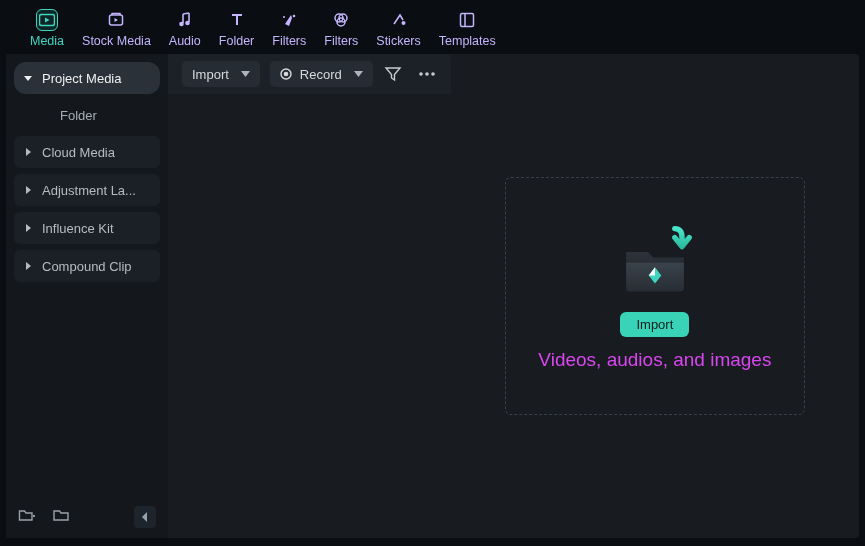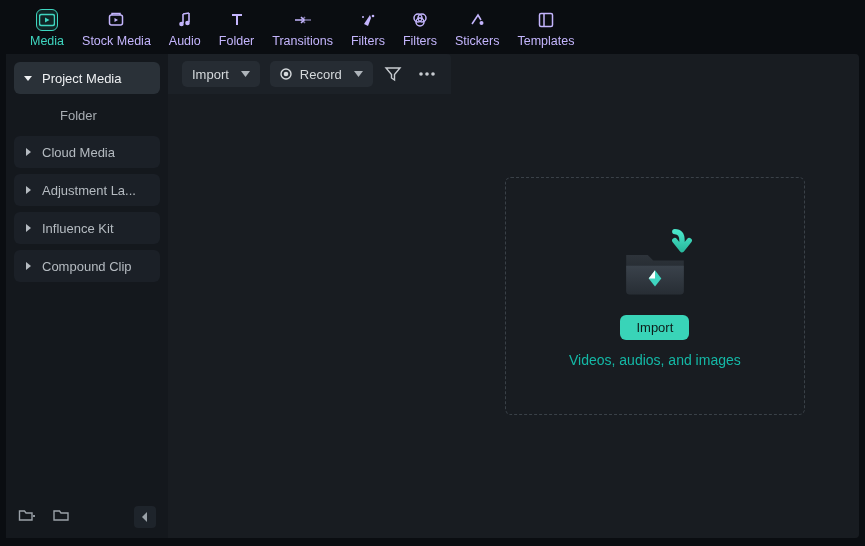--- a/index.html
+++ b/index.html
@@ -67,20 +67,21 @@
     padding: 0 10px;
     border-radius: 6px;
     color: #b5bbc1;
     font-size: 13px;
     cursor: pointer;
     margin-bottom: 6px;
   }
   .side-item.selected {
     background: #2a3138;
     color: #eef0f2;
+    border-radius: 12px;
   }
   .side-item.group {
     background: #1b2027;
   }
   .side-sub {
     padding-left: 46px;
     height: 30px;
     display:flex; align-items:center;
     color: #a7acb2;
     font-size: 13px;
@@ -160,21 +161,21 @@
   }
   .import-pill {
     background:#39d4b8;
     color:#0e1d1a;
     font-size:13px;
     padding:5px 16px;
     border-radius:6px;
     cursor:pointer;
     font-weight:500;
   }
-  .drop-hint { color:#14b8a6; font-size:14px; }
+  .drop-hint { color:#d946ef; font-size:19px; }
 
   svg { display:block; }
 </style>
 </head>
 <body>
 
 <div class="top-tabs">
   <div class="top-tab active">
     <span class="icon-wrap">
       <svg width="16" height="14" viewBox="0 0 16 14">
@@ -206,29 +207,20 @@
     </span>
     <span class="top-tab-label">Audio</span>
   </div>
   <div class="top-tab">
     <span class="icon-wrap">
       <svg width="16" height="16" viewBox="0 0 16 16">
           <path d="M3 3 H13 M8 3 V13" stroke="currentColor" stroke-width="2" fill="none"></path>
         </svg>
     </span>
     <span class="top-tab-label">Folder</span>
-  </div>
-  <div class="top-tab">
-    <span class="icon-wrap">
-      <svg width="18" height="14" viewBox="0 0 18 14">
-          <path d="M1 7 H8 M7 4 L10 7 L7 10" stroke="currentColor" stroke-width="1.6" fill="none"></path>
-          <path d="M17 7 H10 M11 4 L8 7 L11 10" stroke="currentColor" stroke-width="1.6" fill="none" opacity="0.6"></path>
-        </svg>
-    </span>
-    <span class="top-tab-label">Transitions</span>
   </div>
   <div class="top-tab">
     <span class="icon-wrap">
       <svg width="16" height="16" viewBox="0 0 16 16">
           <path d="M4 12 L10 3 L11 6 L8 14 Z" fill="currentColor"></path>
           <circle cx="13" cy="4" r="1.3" fill="currentColor"></circle>
           <circle cx="3" cy="5" r="1" fill="currentColor"></circle>
         </svg>
     </span>
     <span class="top-tab-label">Filters</span>

